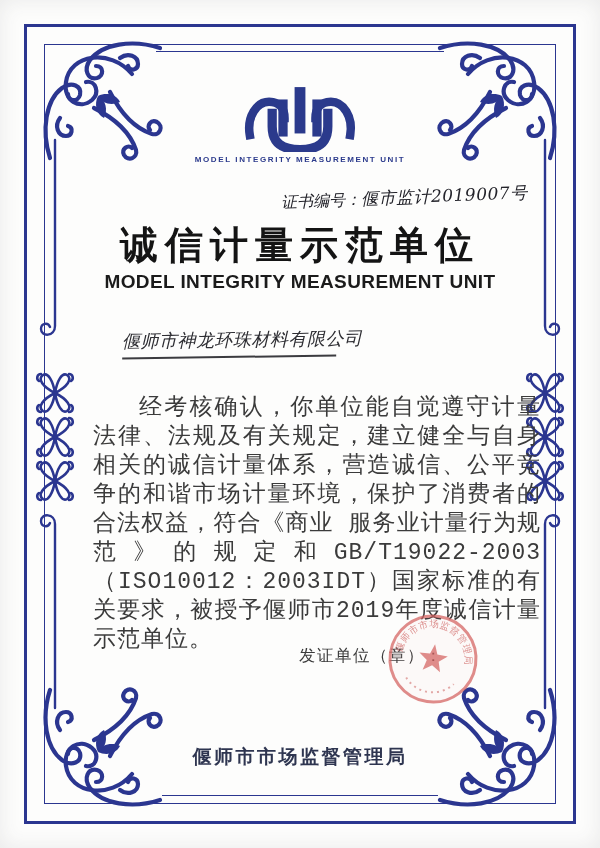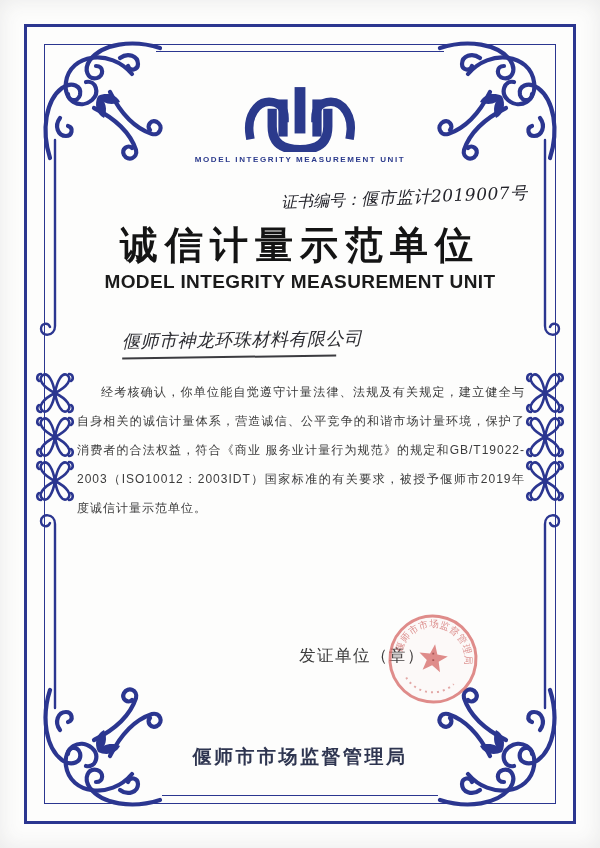--- a/index.html
+++ b/index.html
@@ -56,22 +56,22 @@
   .company{
     position:absolute;top:328px;left:122px;width:214px;
     font-size:18px;color:#2e2e33;font-style:italic;
     font-family:"DejaVu Serif",serif;
     border-bottom:2px solid #3c3c40;padding-bottom:4px;
     transform:rotate(-.8deg);letter-spacing:.5px;white-space:nowrap;
   }
   
   .body-text{
     position:absolute;top:378px;left:77px;width:448px;
-    font-size:12px;line-height:29px;letter-spacing:1px;
-    color:var(--ink);text-align:justify;text-indent:2em;margin:0;
+    font-size:23px;line-height:29px;letter-spacing:1px;
+    color:var(--ink);text-align:justify;text-indent:2em;margin:16px;font-family:Liberation Mono, monospace;
   }
   
   .issuer{
     position:absolute;top:645px;left:299px;
     font-size:16.5px;letter-spacing:1.5px;color:var(--ink);white-space:nowrap;text-align:center;
   }
   .seal{position:absolute;top:599px;left:373px;width:120px;height:120px;opacity:.72;transform:rotate(8deg);}
   
   .footer-agency{
     position:absolute;top:744px;left:0;width:600px;text-align:center;

